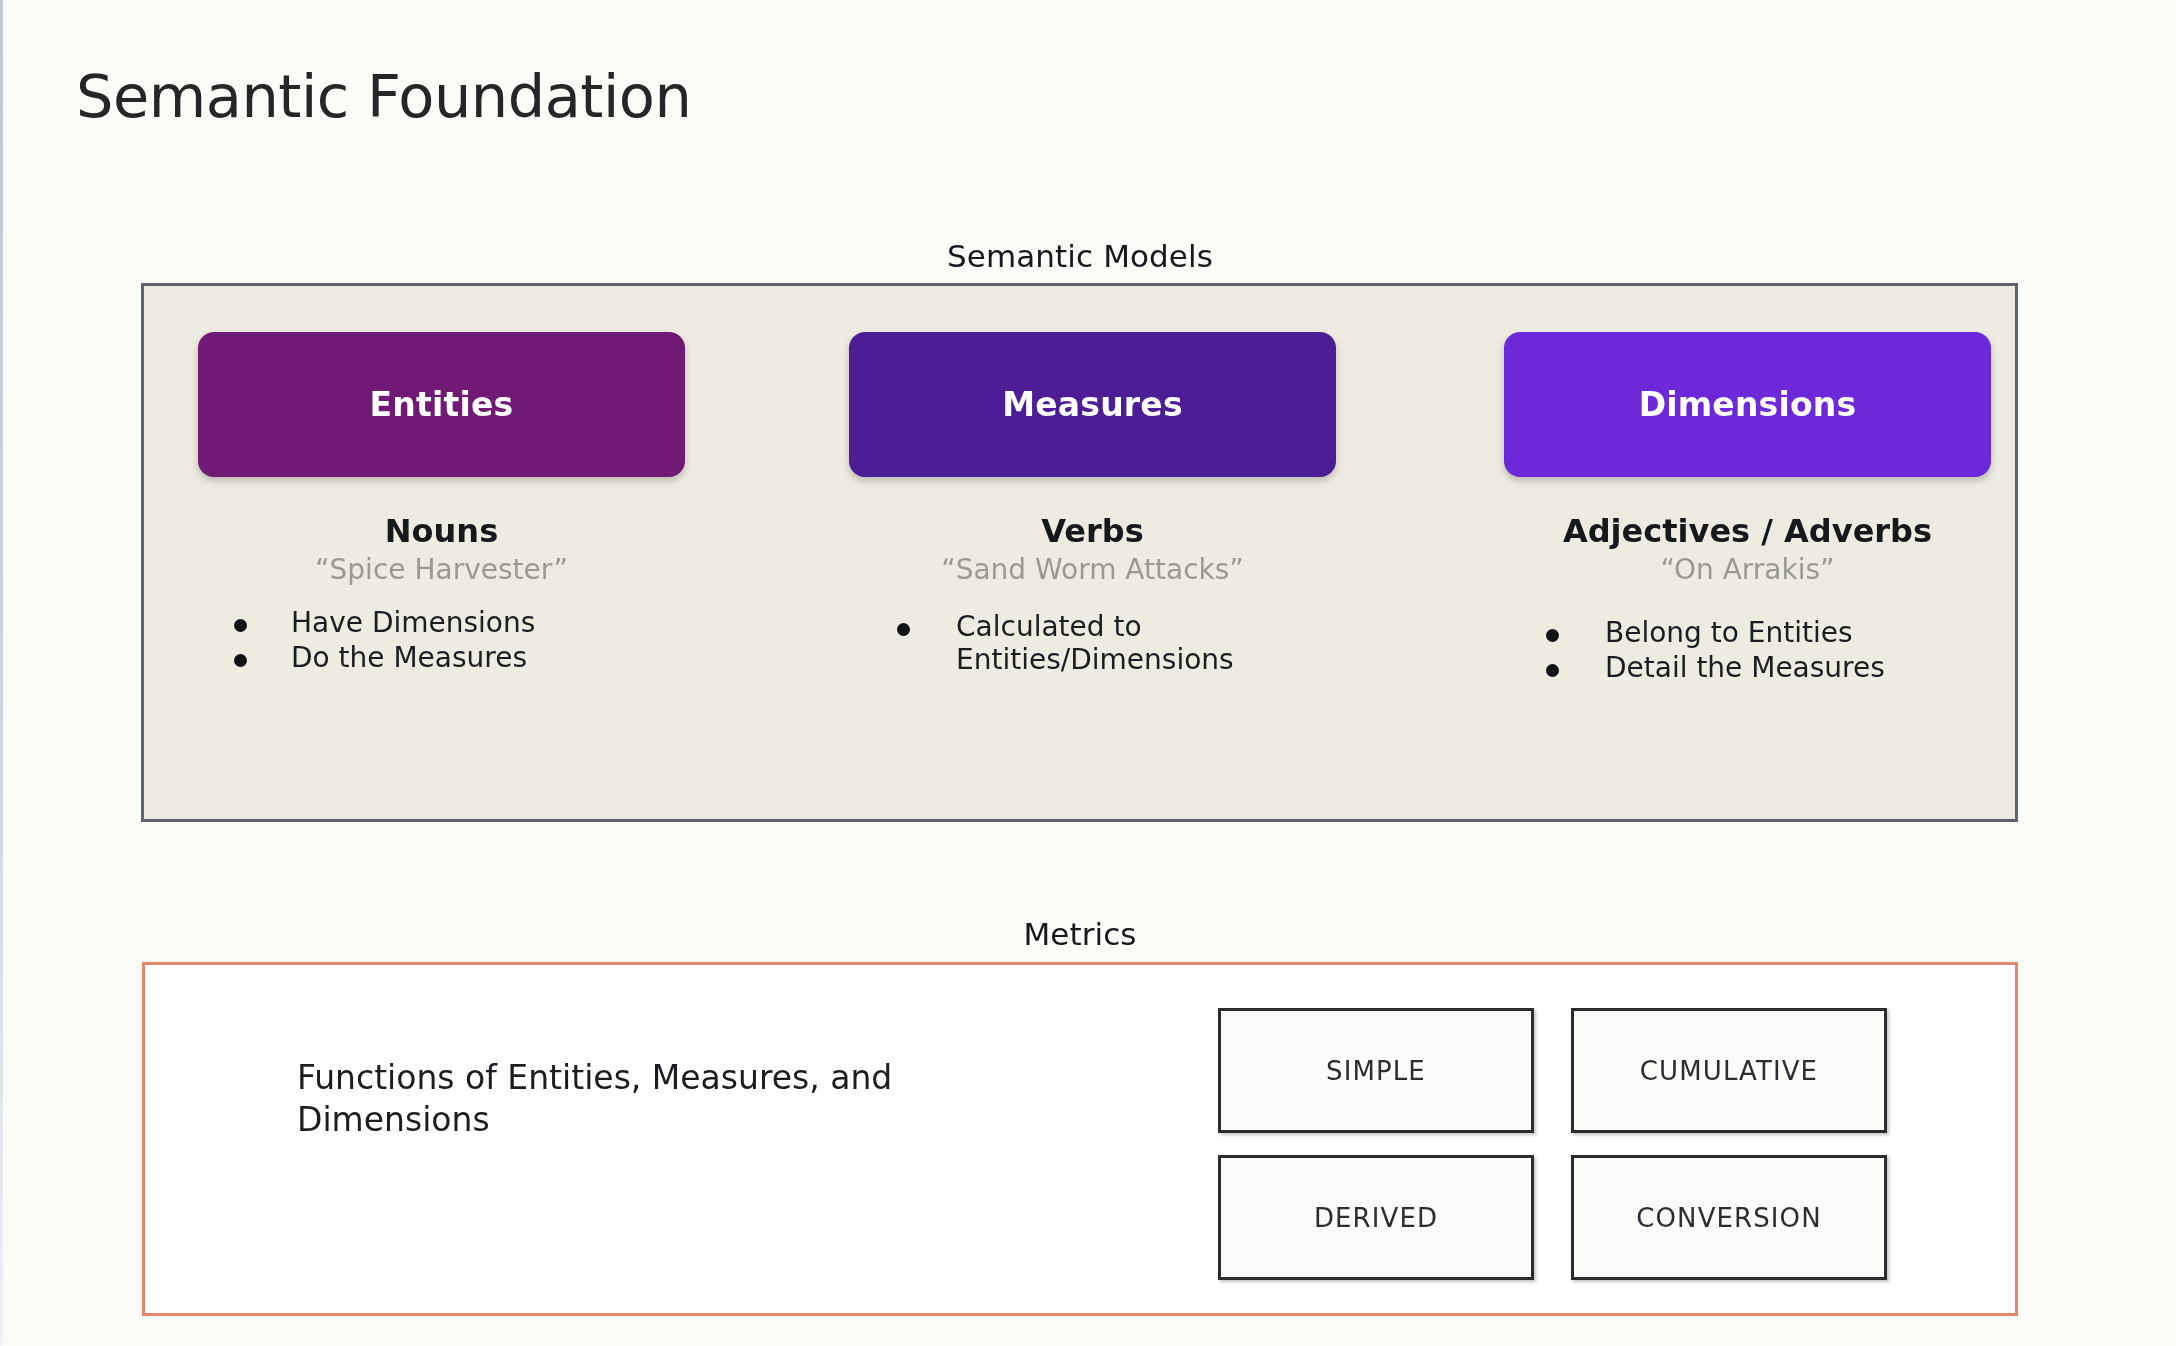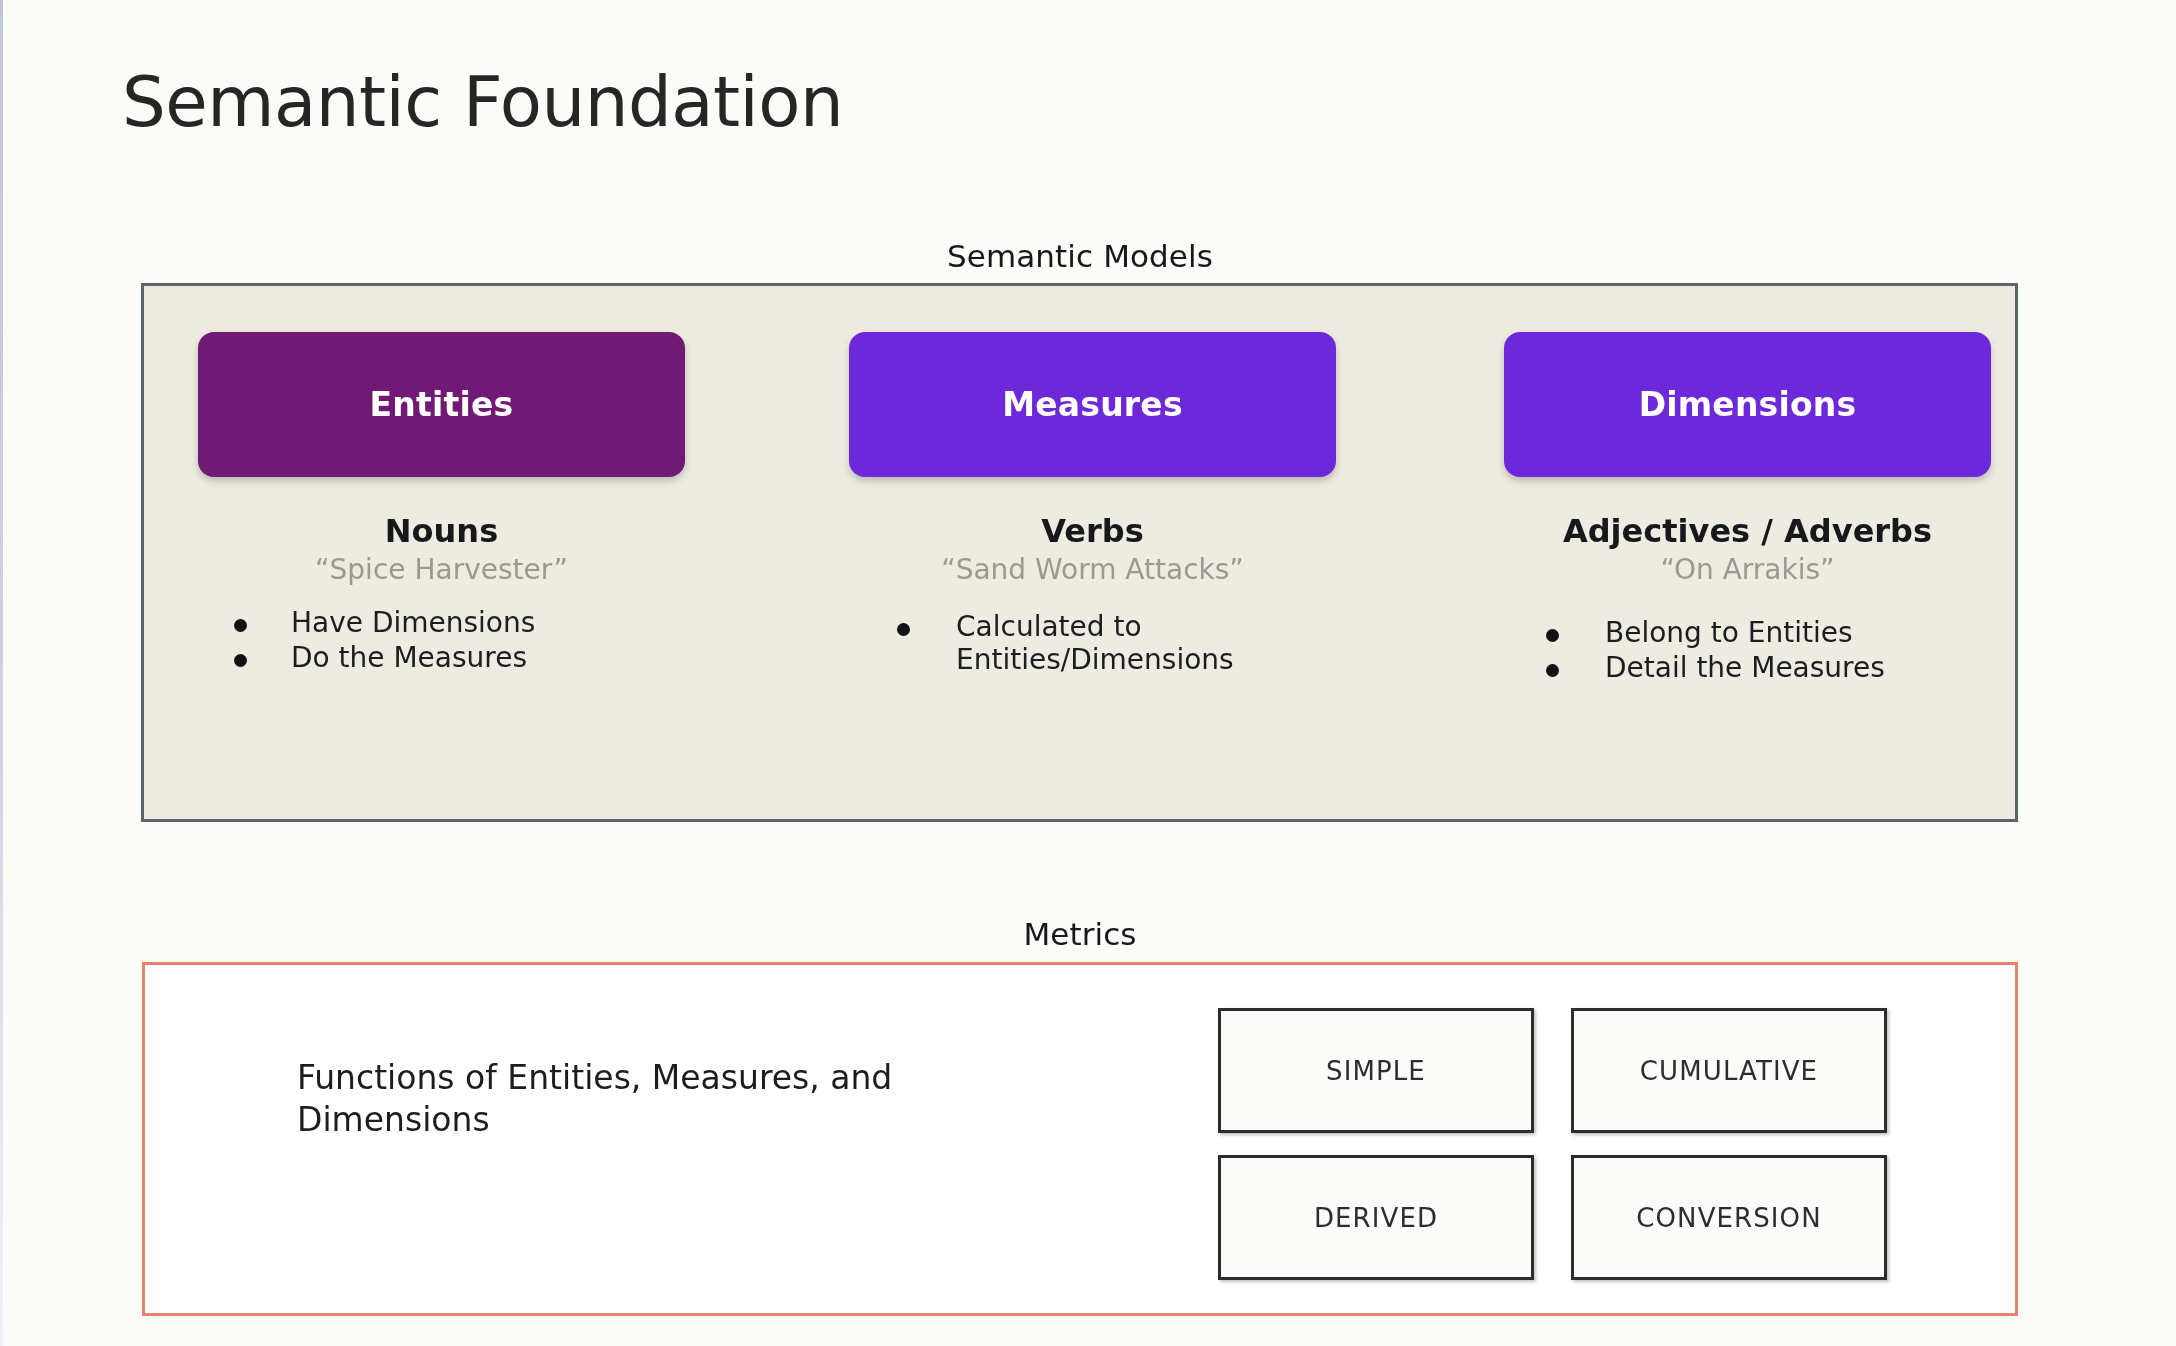--- a/index.html
+++ b/index.html
@@ -20,26 +20,25 @@
     width: 3px; height: 1346px;
     background: linear-gradient(to bottom, #b9bdcc, #c9cddb 55%, #eef0f5);
     opacity: .85;
   }
 
   
   .slide-title {
     position: absolute;
     left: 76px;
     top: 62px;
-    font-size: 69px;
+    font-size: 59px;
     font-weight: 400;
     color: #262626;
     letter-spacing: -0.5px;
     white-space: nowrap;
-    margin-left: 46px;
   }
 
   
   .section-heading {
     position: absolute;
     font-size: 31px;
     font-weight: 400;
     color: #16181c;
     text-align: center;
     letter-spacing: .1px;
@@ -215,21 +214,21 @@
           <span class="bullet-text">Have Dimensions</span>
         </li>
         <li class="bullet-item">
           <span class="bullet-dot"></span>
           <span class="bullet-text">Do the Measures</span>
         </li>
       </ul>
     </div>
 
     <div class="card-col col-1">
-      <div class="type-chip" id="chip-1" style="background: #6d28d9;">
+      <div class="type-chip" id="chip-1" style="background: #4c1d95;">
         <span class="type-chip-label">Measures</span>
       </div>
       <div class="pos-title">Verbs</div>
       <div class="pos-example">“Sand Worm Attacks”</div>
       <ul class="bullet-list">
         <li class="bullet-item">
           <span class="bullet-dot"></span>
           <span class="bullet-text">Calculated to Entities/Dimensions</span>
         </li>
       </ul>

